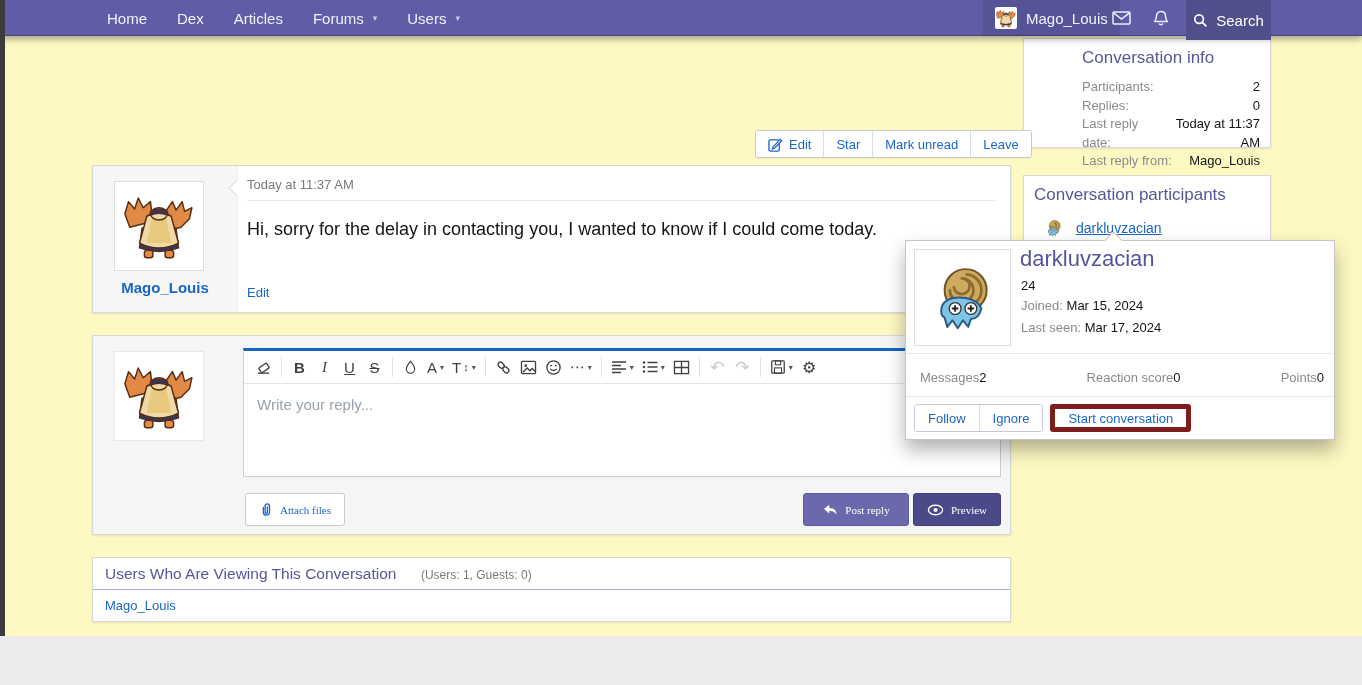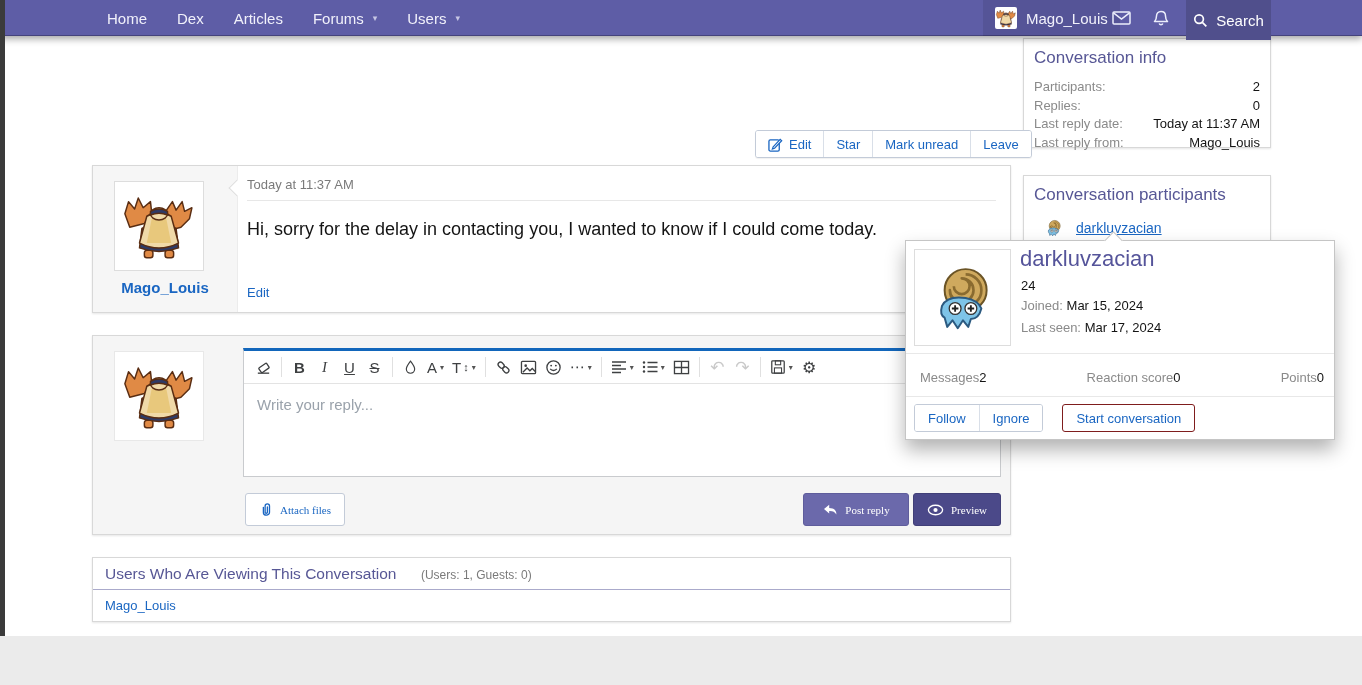--- a/index.html
+++ b/index.html
@@ -1,16 +1,16 @@
 <!DOCTYPE html>
 <html><head>
 <meta charset="utf-8">
 <style>
   html,body{margin:0;padding:0;background:#ebebeb;font-family:"Liberation Sans",sans-serif;}
-  #canvas{position:relative;width:1362px;height:636px;overflow:hidden;background:#ffffff;}
+  #canvas{position:relative;width:1362px;height:636px;overflow:hidden;background:#fef9c3;}
   *{box-sizing:border-box;}
 
   
   .win-edge{position:absolute;left:0;top:0;width:5px;height:685px;background:#3b3b3b;z-index:80;}
 
   
   .nav{position:absolute;left:0;top:0;width:1362px;height:36px;background:#5e5da6;border-bottom:1px solid #45437c;box-shadow:0 3px 7px rgba(0,0,0,.35);z-index:20;}
   .nav-items{position:absolute;left:92px;top:0;height:36px;display:flex;align-items:center;}
   .nav-item{height:36px;display:flex;align-items:center;gap:7px;padding:0 15px;color:#f1f1fb;font-size:15px;cursor:default;}
   .nav-caret{font-size:9px;color:#c6c6e4;margin-left:2px;}
@@ -93,21 +93,21 @@
   .meta-value{color:#141414;}
   .popup-stats{position:absolute;left:0;top:112px;width:100%;height:44px;padding:5px 10px 0 14px;border-top:1px solid #e8e8e8;border-bottom:1px solid #e8e8e8;display:flex;justify-content:space-between;}
   .stat{display:flex;flex-direction:row;align-items:center;font-size:13px;line-height:18px;}
   .stat-label{color:#8a8a8a;}
   .stat-value{color:#141414;}
   .popup-buttons{position:absolute;left:8px;top:163px;display:flex;gap:7px;height:28px;}
   .btn-group{display:flex;border:1px solid #c3cbd8;border-radius:3px;overflow:hidden;background:#fff;}
   .btn-group .pbtn{border-left:1px solid #d9dfe8;}
   .btn-group .pbtn:first-child{border-left:none;}
   .pbtn{display:flex;align-items:center;padding:0 13px;color:#1a66c2;font-size:13px;background:#fff;cursor:pointer;}
-  .pbtn.solo{border:1px solid #7f1d1d;border-radius:3px;margin-left:12px;}
+  .pbtn.solo{border:5px solid #7f1d1d;border-radius:3px;}
 
   svg{display:block;}
 </style>
 </head>
 <body>
 
 <div id="canvas">
 
   <div class="nav">
     <div class="nav-items">
@@ -169,21 +169,21 @@
       <span>
         <svg width="15" height="15" viewBox="0 0 16 16">
             <circle cx="6.5" cy="6.5" r="4.6" fill="none" stroke="#fff" stroke-width="1.8"></circle>
             <path d="M10 10 L14.2 14.2" stroke="#fff" stroke-width="1.8"></path>
           </svg>
       </span>
       <span>Search</span>
     </div>
   </div>
 
-  <div class="panel" style="left:1023px;top:38px;width:248px;height:110px;">
+  <div class="panel" style="left:1023px;top:38px;width:248px;height:110px;padding-left:48px;">
     <div class="side-title">Conversation info</div>
     <div class="info-rows">
       <div class="info-row">
         <span class="info-label">Participants:</span>
         <span class="info-value">2</span>
       </div>
       <div class="info-row">
         <span class="info-label">Replies:</span>
         <span class="info-value">0</span>
       </div>

